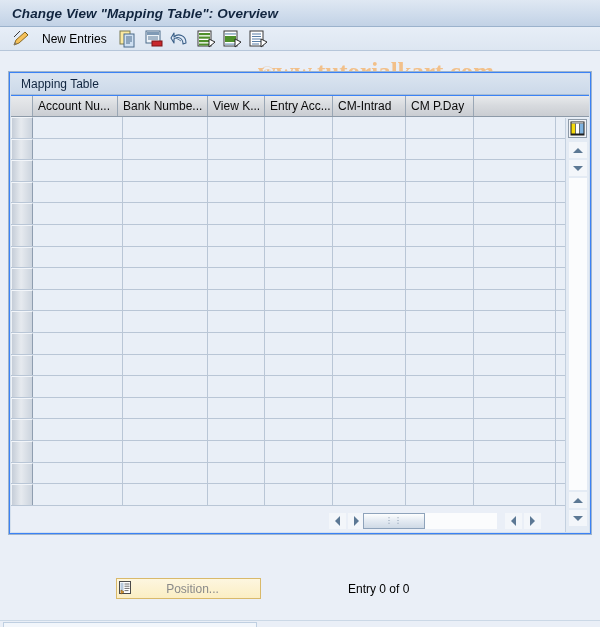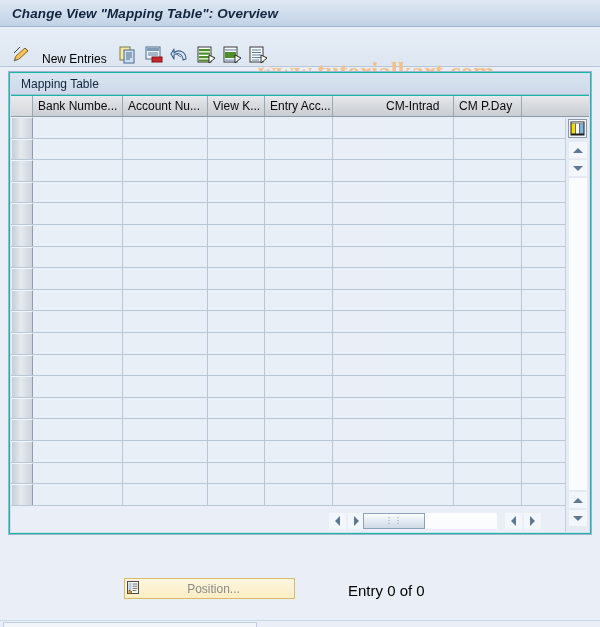--- a/index.html
+++ b/index.html
@@ -30,25 +30,25 @@
   #title-bar .title-text {
     font-size: 13.5px;
     font-weight: bold;
     font-style: italic;
     color: #10243e;
     letter-spacing: .1px;
   }
 
   
   #toolbar {
-    height: 40px;
+    height: 24px;
     background: linear-gradient(to bottom, #e7eef7 0%, #dde6f1 100%);
     border-bottom: 1px solid #b6c6da;
     display: flex;
-    align-items: flex-end;
+    align-items: center;
     padding-left: 10px;
     box-sizing: border-box;
     position: relative;
   }
   .tb-icon {
     width: 22px;
     height: 22px;
     display: inline-flex;
     align-items: center;
     justify-content: center;
@@ -87,21 +87,21 @@
   }
 
   
   #panel {
     position: absolute;
     left: 8px;
     top: 71px;
     width: 584px;
     height: 464px;
     border: 1px solid #9fb4cc;
-    background: #14b8a6;
+    background: #3b82f6;
     box-sizing: border-box;
   }
   #panel-inner {
     position: absolute;
     left: 1px; top: 1px; right: 1px; bottom: 1px;
     border: 1px solid #d5e0ed;
     box-sizing: border-box;
   }
   #panel-header {
     height: 21px;
@@ -192,21 +192,21 @@
   .row-filler {
     flex: 1 1 auto;
     background: #e9eff7;
   }
 
   
   .c0 { width: 90px;  flex: 0 0 90px; }
   .c1 { width: 85px;  flex: 0 0 85px; }
   .c2 { width: 57px;  flex: 0 0 57px; }
   .c3 { width: 68px;  flex: 0 0 68px; }
-  .c4 { width: 73px;  flex: 0 0 73px; margin-left: 48px; }
+  .c4 { width: 73px;  flex: 0 0 73px; }
   .c5 { width: 68px;  flex: 0 0 68px; }
   .c6 { width: 82px;  flex: 0 0 82px; }
 
   
   #vscroll {
     position: absolute;
     right: 0;
     top: 22px;
     bottom: 0;
     width: 24px;
@@ -322,23 +322,23 @@
   
   #footer {
     position: absolute;
     left: 0;
     top: 540px;
     width: 600px;
     height: 87px;
   }
   #position-button {
     position: absolute;
-    left: 124px;
+    left: 116px;
     top: 578px;
-    width: 171px;
+    width: 145px;
     height: 21px;
     box-sizing: border-box;
     border: 1px solid #d9b96a;
     background: linear-gradient(to bottom, #fdf6e0 0%, #fbeec3 100%);
     display: flex;
     align-items: center;
     cursor: pointer;
   }
   #position-button .pb-icon {
     width: 17px;
@@ -353,21 +353,21 @@
     flex: 1 1 auto;
     text-align: center;
     font-size: 12px;
     color: #8a8a8a;
     padding-right: 10px;
   }
   #entry-status {
     position: absolute;
     left: 348px;
     top: 582px;
-    font-size: 15px;
+    font-size: 12px;
     color: #000;
     white-space: nowrap;
   }
   #bottom-strip {
     position: absolute;
     left: 0;
     top: 620px;
     width: 600px;
     height: 7px;
     background: #eaeff7;
@@ -467,22 +467,22 @@
   <div id="panel-inner">
 
     <div id="panel-header">
       <span class="ph-text">Mapping Table</span>
     </div>
 
     <div id="grid-wrap">
 
       <div id="grid-head">
         <div class="hdr-selcol"></div>
+        <div class="hdr-cell c1">Account Nu...</div>
         <div class="hdr-cell c0">Bank Numbe...</div>
-        <div class="hdr-cell c1">Account Nu...</div>
         <div class="hdr-cell c2">View K...</div>
         <div class="hdr-cell c3">Entry Acc...</div>
         <div class="hdr-cell c4">CM-Intrad</div>
         <div class="hdr-cell c5">CM P.Day</div>
         <div class="hdr-filler"></div>
       </div>
 
       <div id="grid-body">
           <div class="grid-row">
             <div class="row-selcol"></div>

